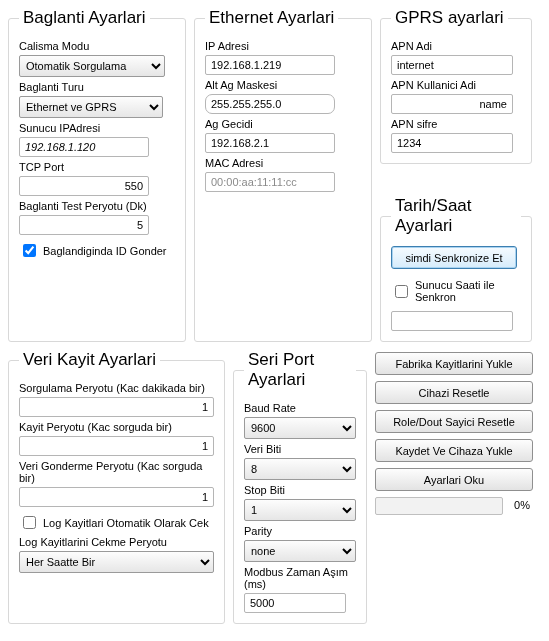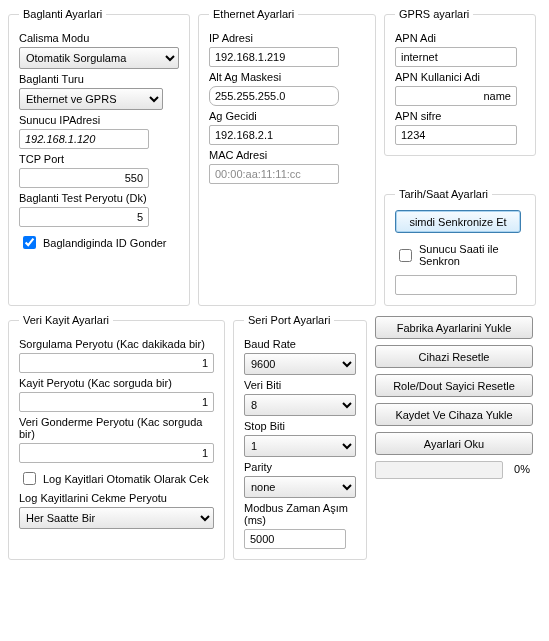--- a/index.html
+++ b/index.html
@@ -14,21 +14,21 @@
   }
   .row { display: flex; gap: 8px; }
   fieldset {
     border: 1px solid #d8d8d8;
     border-radius: 3px;
     padding: 8px 10px 10px 10px;
     margin: 0 0 8px 0;
   }
   legend {
     padding: 0 4px;
-    font-size: 11px;
+    font-size: 17px;
   }
   .lbl { display: block; margin: 4px 0 3px 0; }
   input[type=text] {
     height: 20px;
     border: 1px solid #b5b5b5;
     border-radius: 2px;
     padding: 0 5px;
     font-family: inherit;
     font-size: 11px;
     background: #fff;
@@ -89,21 +89,21 @@
 </style>
 </head>
 <body>
 
 <div class="row">
 
   <fieldset class="col-baglanti">
     <legend>Baglanti Ayarlari</legend>
 
     <span class="lbl">Calisma Modu</span>
-    <select style="width:160px">
+    <select style="width:146px">
       <option>Otomatik Sorgulama</option>
     </select>
 
     <span class="lbl">Baglanti Turu</span>
     <select style="width:144px">
       <option>Ethernet ve GPRS</option>
     </select>
 
     <span class="lbl">Sunucu IPAdresi</span>
     <input type="text" style="width: 130px; font-style: italic;" value="192.168.1.120">
@@ -209,21 +209,21 @@
     <span class="lbl">Parity</span>
     <select style="width:112px">
       <option>none</option>
     </select>
 
     <span class="lbl">Modbus Zaman Aşım (ms)</span>
     <input type="text" style="width: 102px;" value="5000">
   </fieldset>
 
   <div class="col-buttons">
-    <button class="btn">Fabrika Ayarlarini Yukle</button>
+    <button class="btn">Fabrika Kayitlarini Yukle</button>
     <button class="btn">Cihazi Resetle</button>
     <button class="btn">Role/Dout Sayici Resetle</button>
     <button class="btn">Kaydet Ve Cihaza Yukle</button>
     <button class="btn">Ayarlari Oku</button>
     <div class="progress">
       <span class="pct">0%</span>
     </div>
   </div>
 </div>
 

